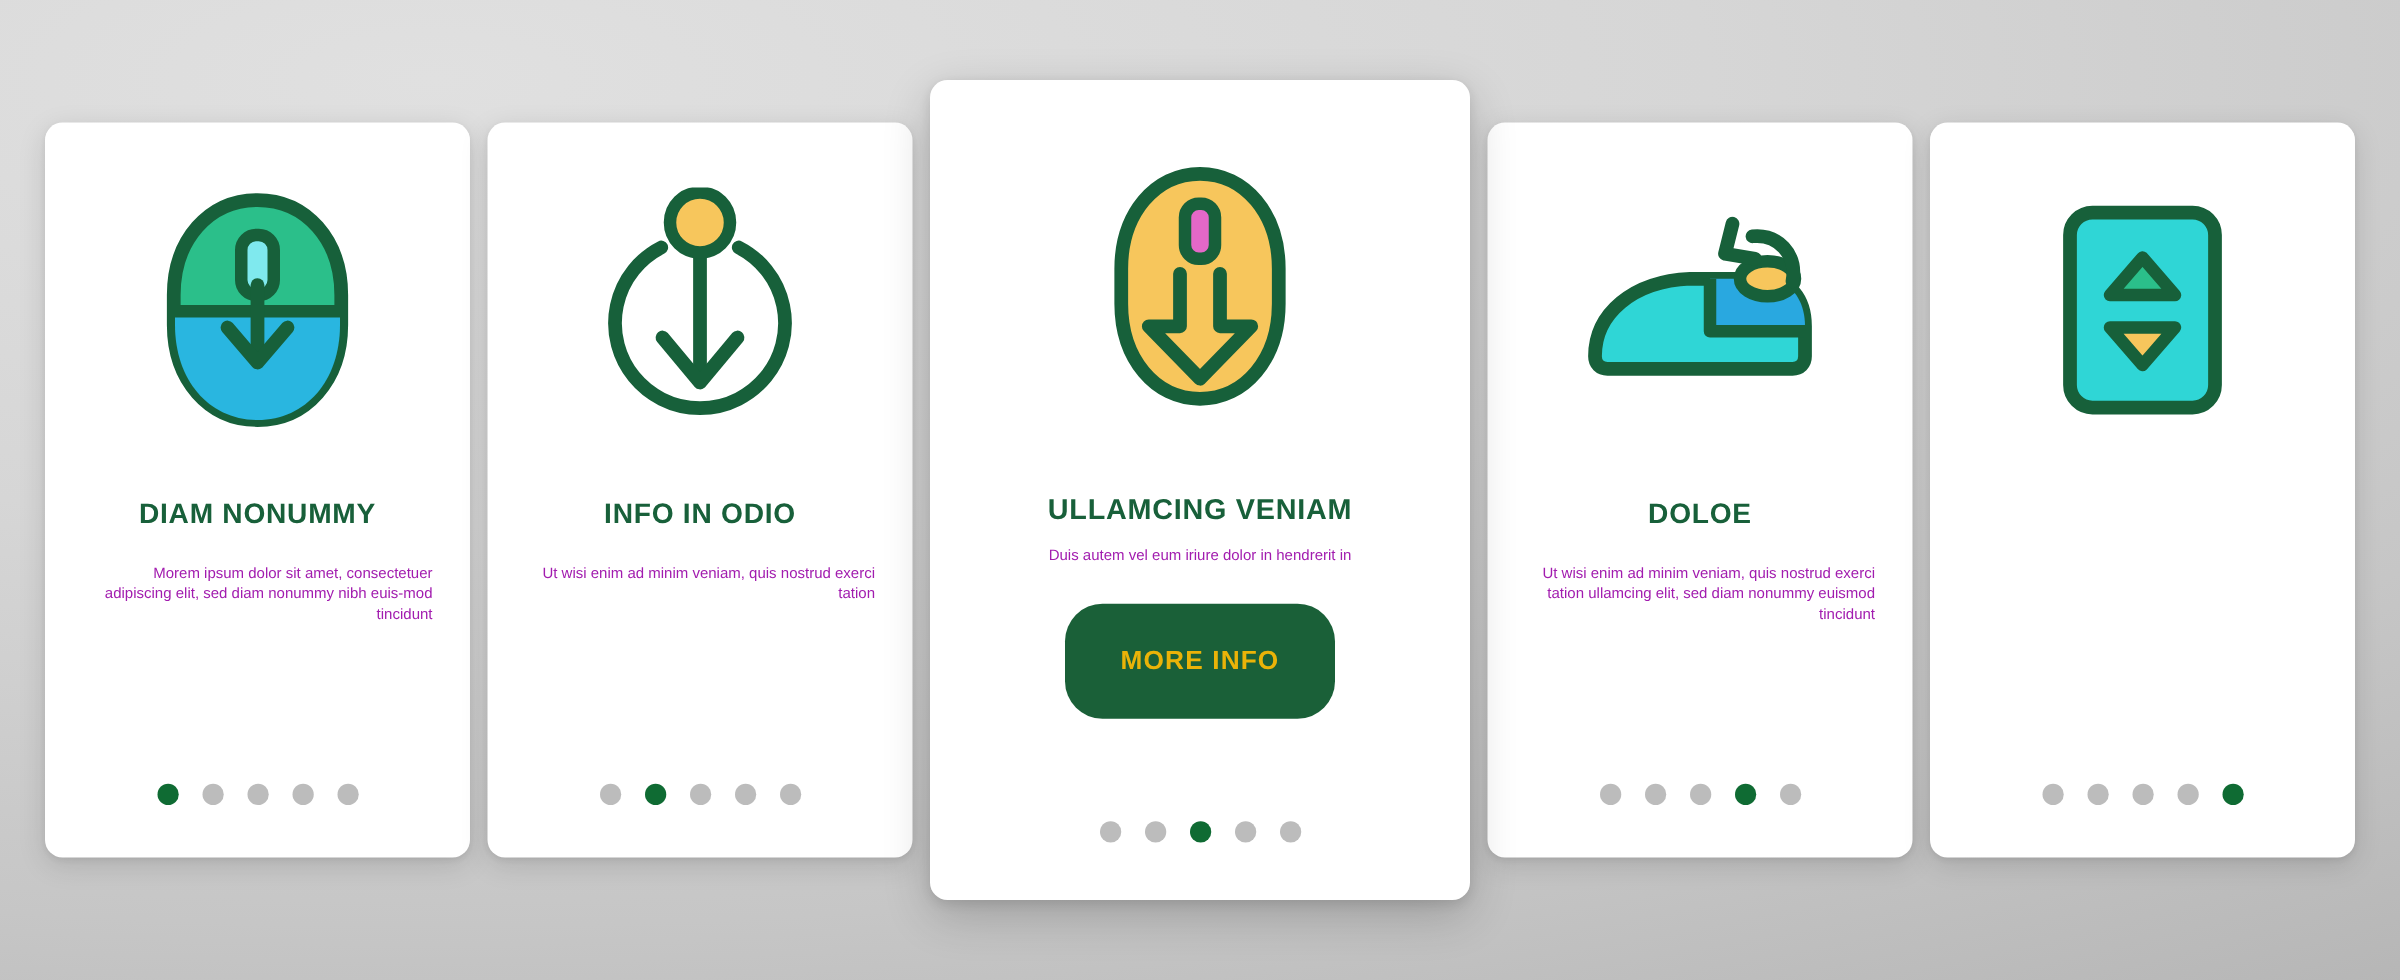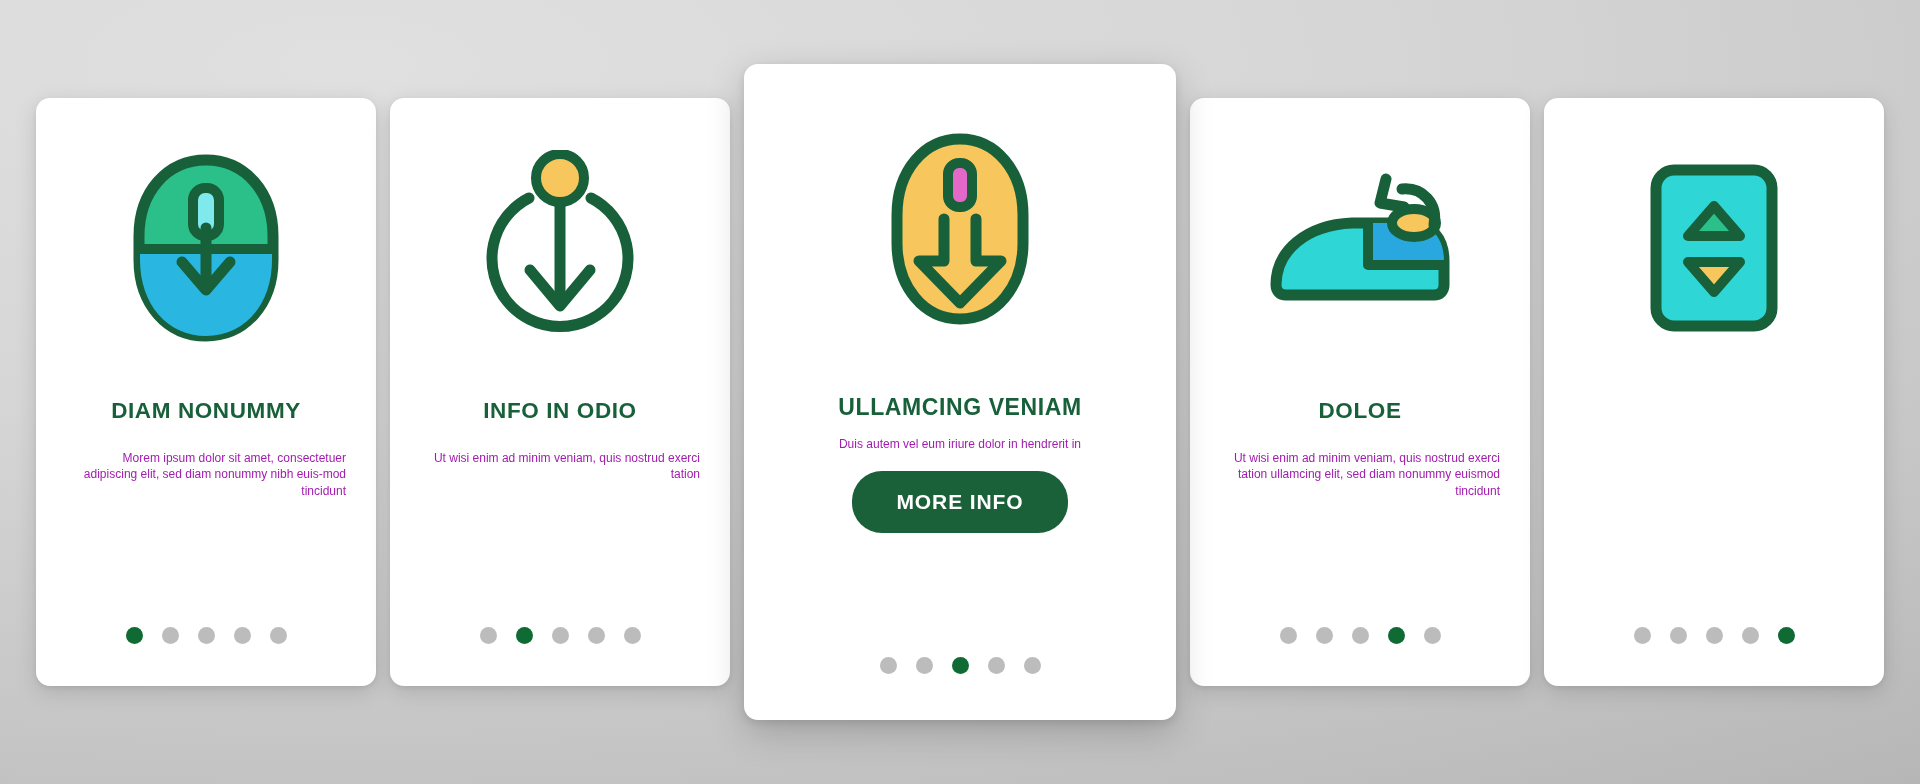--- a/index.html
+++ b/index.html
@@ -67,30 +67,30 @@
     margin-top:26px;
     color:#a21caf;
     font-size:12px;
     line-height:1.38;
     text-align:right;
     max-width:280px;
   }
   .card.featured .card-body { margin-top:16px; max-width:268px; }
 
   .more-info-btn {
-    margin-top:18px;
+    margin-top:30px;
     background:#1a6038;
-    color:#ffffff;
+    color:#eab308;
     border:none;
     border-radius:30px;
     font-family:"Liberation Sans", sans-serif;
     font-weight:bold;
     font-size:21px;
     letter-spacing:0.9px;
-    padding:19px 44px;
+    padding:34px 44px;
     cursor:pointer;
     white-space:nowrap;
   }
 
   .dots {
     position:absolute;
     bottom:42px;
     left:0; right:0;
     display:flex;
     justify-content:center;

